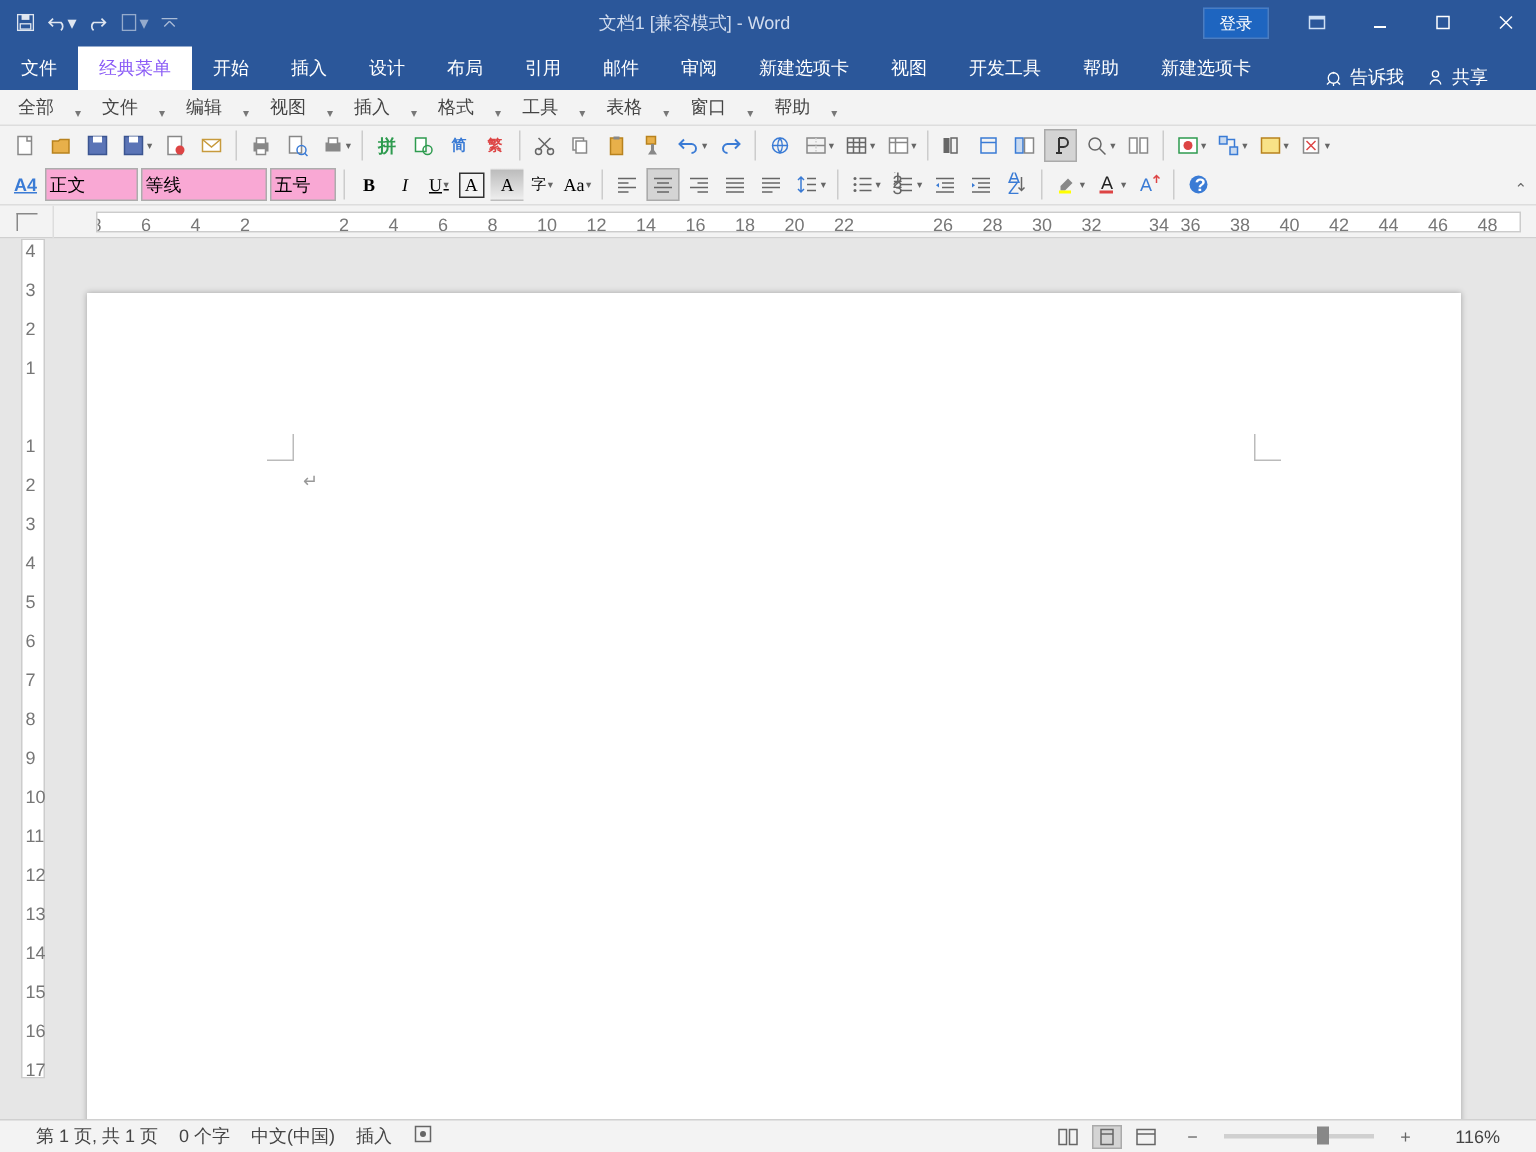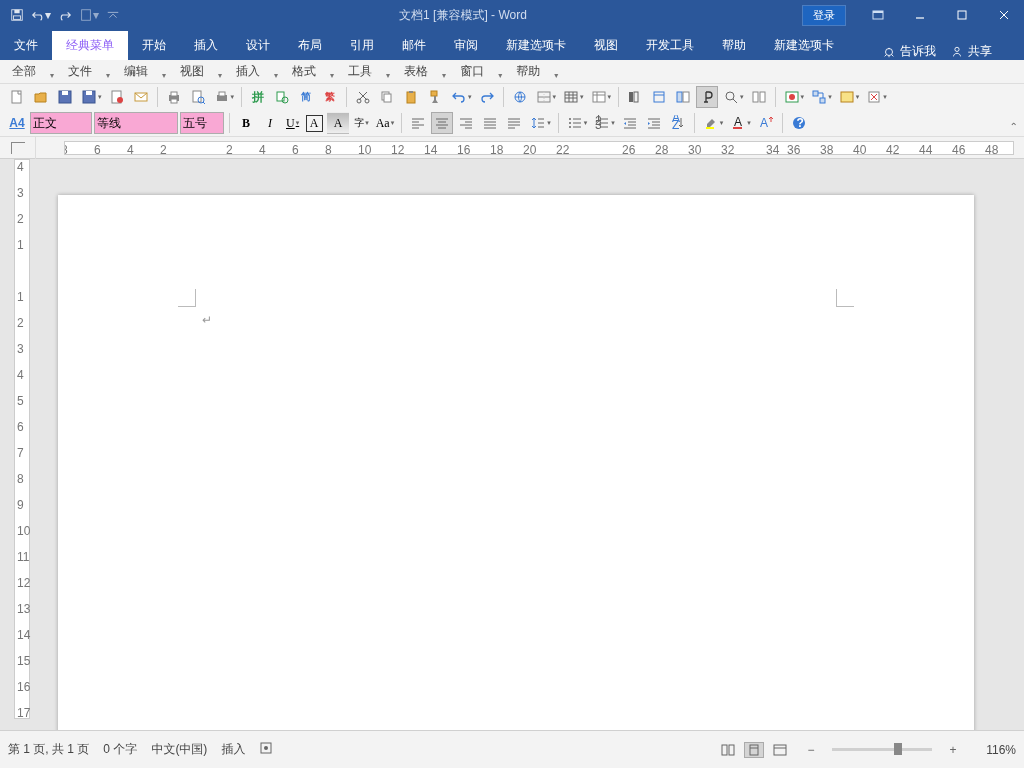--- a/index.html
+++ b/index.html
@@ -53,21 +53,21 @@
 .vruler{width:24px;background:#e6e6e6;margin:0 0 0 10px;padding-top:0;font-size:9px;color:#777;text-align:center}
 .vruler .vscale{background:#fff;border:1px solid #ccc;margin:0 4px;position:relative;height:560px}
 .vruler .vt{position:absolute;left:2px;transform:rotate(0)}
 .page-area{flex:1;overflow:auto;padding:36px 0 0 24px}
 .page{width:916px;height:1100px;background:#fff;box-shadow:0 0 4px rgba(0,0,0,.3);position:relative}
 .page .margin-mark{position:absolute;width:18px;height:18px}
 .page .tl{left:120px;top:94px;border-bottom:1px solid #bbb;border-right:1px solid #bbb}
 .page .tr{right:120px;top:94px;border-bottom:1px solid #bbb;border-left:1px solid #bbb}
 .page .cursor{position:absolute;left:144px;top:118px;color:#999;font-size:12px}
 
-.status{height:38px;background:#f3f3f3;border-top:1px solid #d0d0d0;display:flex;align-items:center;padding:0 8px;color:#444;font-size:12px;gap:14px}
+.status{height:22px;background:#f3f3f3;border-top:1px solid #d0d0d0;display:flex;align-items:center;padding:0 24px;color:#444;font-size:12px;gap:14px}
 .status .sp{flex:1}
 .status .views{display:flex;gap:6px;align-items:center}
 .status .views .v{width:20px;height:16px;display:flex;align-items:center;justify-content:center;border:1px solid transparent}
 .status .views .v.active{background:#d4d4d4;border-color:#aaa}
 .status .slider{width:100px;height:3px;background:#d0d0d0;position:relative}
 .status .slider .th{position:absolute;width:8px;height:12px;background:#888;top:-5px;left:62px}
 .status .zsign{width:14px;text-align:center;color:#666}
 
 
 .i-folder{fill:#e8b04a;stroke:#b8821e}

